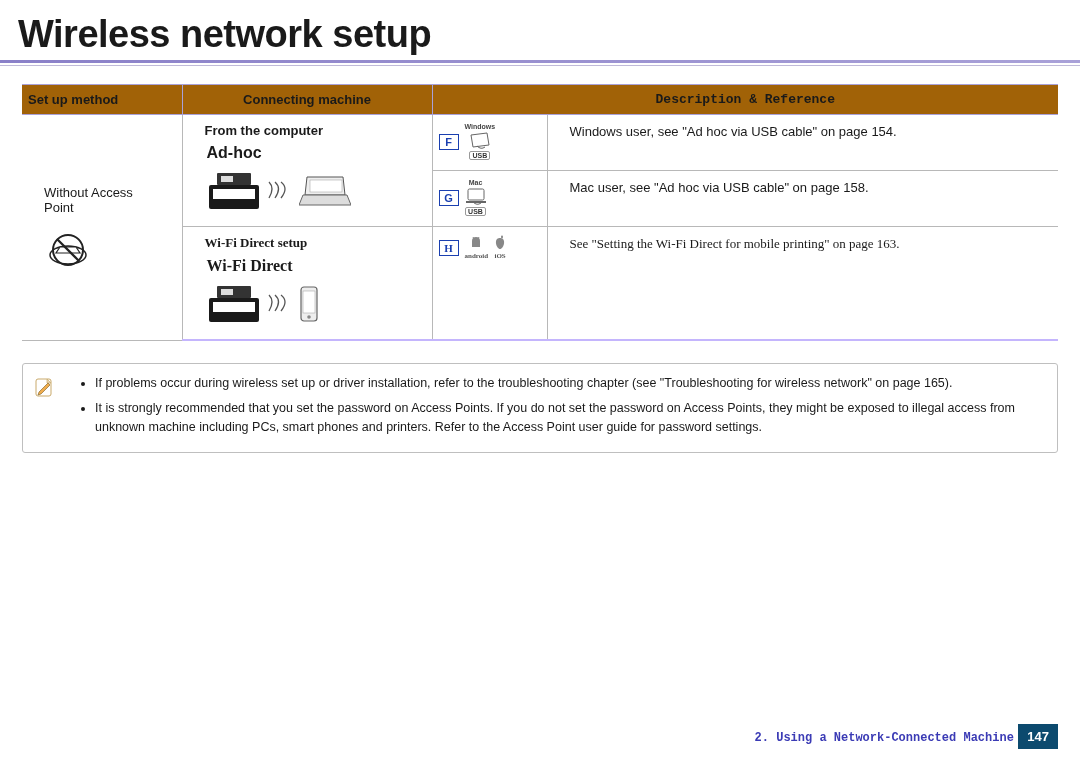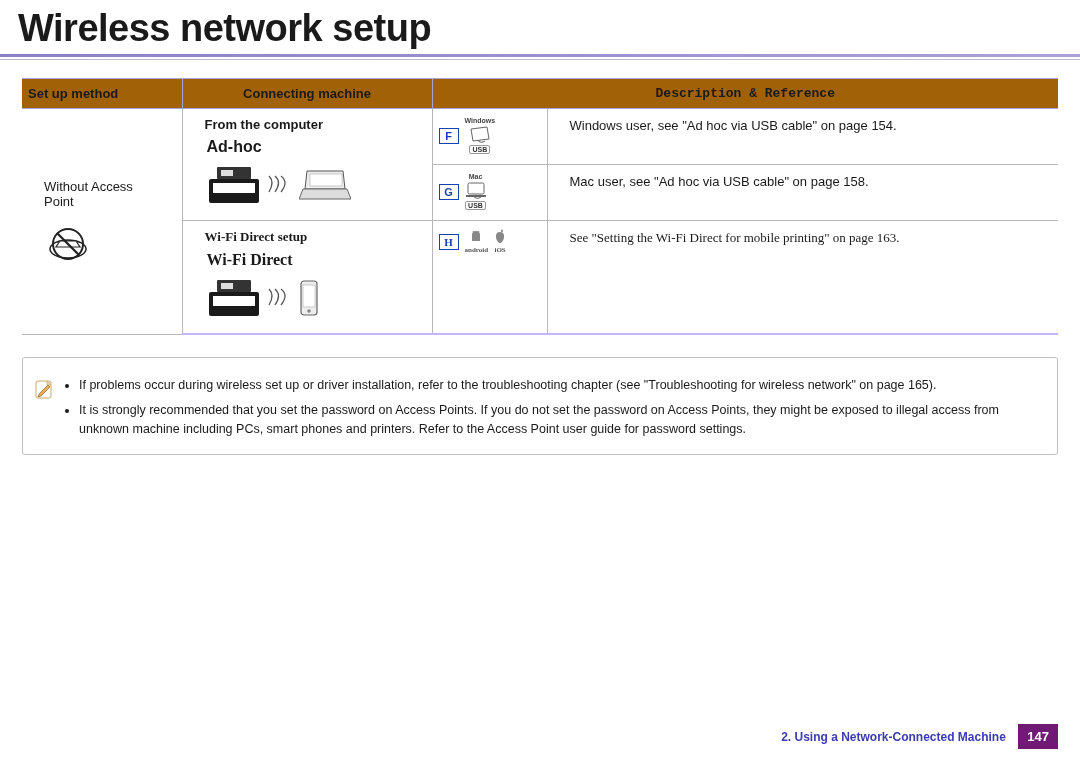--- a/index.html
+++ b/index.html
@@ -1,20 +1,20 @@
 <!DOCTYPE html>
 <html><head>
 <meta charset="utf-8">
 <style>
   * { box-sizing: border-box; }
   html, body { margin: 0; padding: 0; font-family: "Segoe UI", Arial, sans-serif; color: #1a1a1a; }
   body { width: 1080px; height: 763px; position: relative; background: #fff; }
 
   .header { padding: 0 18px 4px 18px; }
-  .title { font-size: 38px; font-weight: 700; letter-spacing: -0.5px; margin: 0; padding-top: 7px; }
+  .title { font-size: 38px; font-weight: 700; letter-spacing: -0.5px; margin: 0; padding-top: 13px; }
   .rule { height: 8px; position: relative; margin: 0 0 10px 0; }
   .rule .bar1 { position: absolute; left: 0; right: 0; top: 0; height: 3px; background: linear-gradient(to right,#8a80c8,#a9a1d8); }
   .rule .bar2 { position: absolute; left: 0; right: 0; top: 5px; height: 1px; background: #c0bad9; }
 
   .content { padding: 6px 22px 0 22px; }
 
   table.setup { width: 100%; border-collapse: collapse; font-size: 13px; }
   table.setup th { text-align: center; font-weight: 700; padding: 7px 8px; border: 1px solid #a9a1d8; background: #a16207; }
   table.setup th:first-child { text-align: left; padding-left: 6px; border-left: none; }
   table.setup th:last-child { border-right: none; font-family: Liberation Mono, monospace; }
@@ -47,28 +47,28 @@
   .os-chip .tiny { font-size: 7px; font-weight: 700; color: #444; }
   .os-chip svg { width: 22px; height: 18px; }
   .usb-tag { font-size: 7px; font-weight: 700; color: #333; border: 1px solid #999; padding: 0 2px; border-radius: 2px; margin-top: 1px; }
 
   .mobile-os { display: inline-flex; align-items: center; gap: 4px; }
   .mobile-os .oscol { display:flex; flex-direction:column; align-items:center; gap:1px; }
   .mobile-os .oscol .tiny { font-size: 7px; font-weight:700; color:#555; }
 
   .desc { font-size: 13px; line-height: 1.4; }
 
-  .note-box { border: 1px solid #bfbfbf; border-radius: 3px; margin: 22px 0 0 0; padding: 18px 14px 10px 10px; display: flex; gap: 8px; }
+  .note-box { border: 1px solid #bfbfbf; border-radius: 3px; margin: 22px 0 0 0; padding: 10px 14px 10px 10px; display: flex; gap: 24px; }
   .note-icon { width: 22px; height: 22px; flex: 0 0 22px; margin-top: 2px; }
   .note-list { margin: 0; padding-left: 16px; }
   .note-list li { font-size: 12.5px; line-height: 1.5; margin-bottom: 6px; }
 
   .footer { position: absolute; left: 0; right: 0; bottom: 14px; padding: 0 22px; text-align: right; }
-  .footer .chap { color: #3b3bb5; font-weight: 700; font-size: 12px; margin-right: 8px; }
-  .footer .pg { display: inline-block; background: #701a75; color: #fff; font-weight: 700; font-size: 13px; padding: 5px 9px; }
+  .footer .chap { color: #3b3bb5; font-weight: 700; font-size: 12px; margin-right: 0; font-family: Liberation Mono, monospace; }
+  .footer .pg { display: inline-block; background: #0c4a6e; color: #fff; font-weight: 700; font-size: 13px; padding: 5px 9px; }
 </style>
 </head>
 <body>
 
 <div class="header">
   <h1 class="title">Wireless network setup</h1>
 </div>
 <div class="rule">
   <div class="bar1"></div>
     <div class="bar2"></div>

